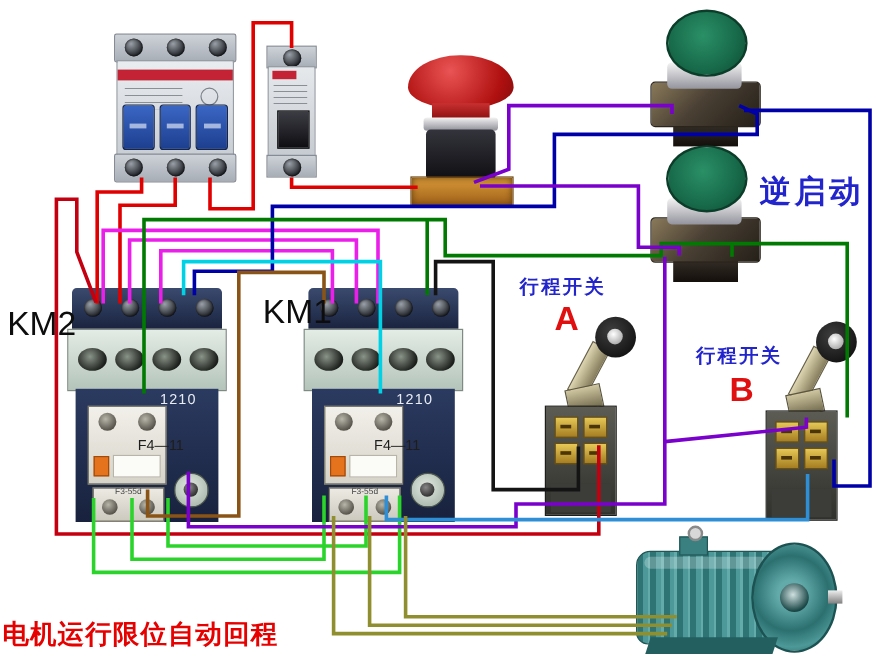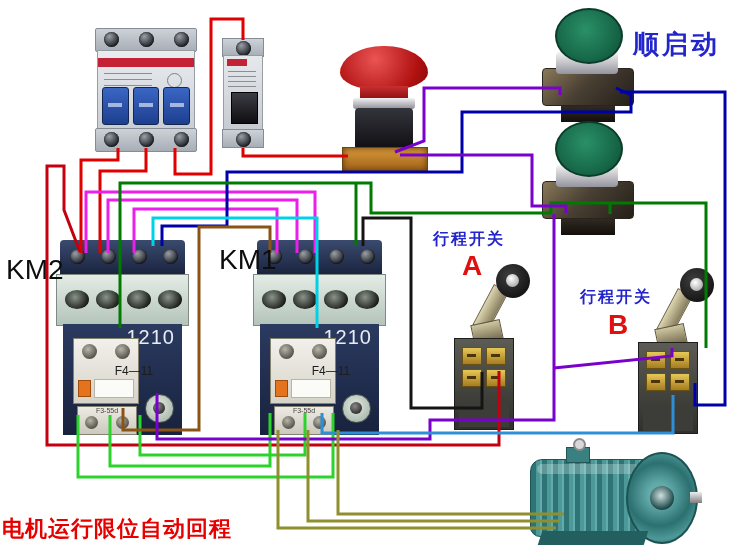--- a/index.html
+++ b/index.html
@@ -66,21 +66,21 @@
   
   .ctr{width:135px;height:195px;}
   .ct-top{position:absolute;top:0;left:5px;right:5px;height:34px;border-radius:4px 4px 0 0;
           background:linear-gradient(#3a4a6e,#1a2440);}
   .ct-top .screw{top:9px;}
   .ct-face{position:absolute;top:34px;left:1px;right:1px;height:50px;
            background:linear-gradient(#e3ece5,#b4c4ba);border:1px solid #7e8a82;}
   .ct-hole{position:absolute;top:15px;width:24px;height:19px;border-radius:50%;
            background:radial-gradient(circle at 42% 38%,#8a9488,#1c1f1c 72%);}
   .ct-low{position:absolute;top:84px;left:8px;right:8px;height:111px;background:linear-gradient(#2b3a60,#18223e);}
-  .ct-model{position:absolute;top:2px;right:7px;color:#e8ecf4;font-size:20px;letter-spacing:1px;}
+  .ct-model{position:absolute;top:2px;right:18px;color:#e8ecf4;font-size:12px;letter-spacing:1px;}
   .auxblk{position:absolute;left:10px;top:14px;width:64px;height:64px;border:1px solid #84816f;
           background:linear-gradient(#f2f0ea,#d6d3c9);}
   .auxblk .hole{position:absolute;top:5px;width:15px;height:15px;border-radius:50%;
                 background:radial-gradient(circle at 40% 35%,#b8b5aa,#514f46 75%);}
   .auxblk .lbl{position:absolute;top:25px;width:100%;text-align:center;font-size:12px;color:#1d1d1d;margin-left:28px;}
   .auxblk .orange{position:absolute;left:4px;bottom:6px;width:11px;height:15px;background:#e5731e;border:1px solid #a04a0c;}
   .auxblk .wstrip{position:absolute;right:4px;bottom:5px;width:38px;height:17px;background:#fbfbf7;border:1px solid #b7b4a8;}
   .aux2{position:absolute;left:14px;top:82px;width:58px;height:27px;border:1px solid #84816f;
         background:linear-gradient(#eceae2,#ccc9bf);}
   .aux2 .sub{position:absolute;top:0;width:100%;text-align:center;font-size:7px;color:#444;}
@@ -321,21 +321,21 @@
       <polyline points="322,413 322,433 673,433 673,395" fill="none" stroke="#2f8fd6" stroke-width="3"></polyline>
       <polyline points="363,246 363,218 411,218 411,408 482,408 482,372" fill="none" stroke="#141414" stroke-width="3"></polyline>
       <polyline points="278,430 278,528 556,528" fill="none" stroke="#8f8f2f" stroke-width="3"></polyline>
       <polyline points="308,430 308,521 560,521" fill="none" stroke="#8f8f2f" stroke-width="3"></polyline>
       <polyline points="338,430 338,514 564,514" fill="none" stroke="#8f8f2f" stroke-width="3"></polyline>
     </svg>
 
   <div class="lab km-lab" style="left:6px;top:254px;">KM2</div>
   <div class="lab km-lab" style="left:219px;top:244px;">KM1</div>
 
-  <div class="lab cn-blue btn-lab" style="left:633px;top:27px;">顺启动</div>
+  <div class="lab cn-blue btn-lab" style="left:633px;top:142px;">逆启动</div>
 
   <div class="lab cn-blue ls-lab" style="left:433px;top:229px;">行程开关</div>
   <div class="lab ab" style="left:462px;top:250px;">A</div>
 
   <div class="lab cn-blue ls-lab" style="left:580px;top:287px;">行程开关</div>
   <div class="lab ab" style="left:608px;top:309px;">B</div>
 
   <div class="lab" id="title">电机运行限位自动回程</div>
 </div>
 

